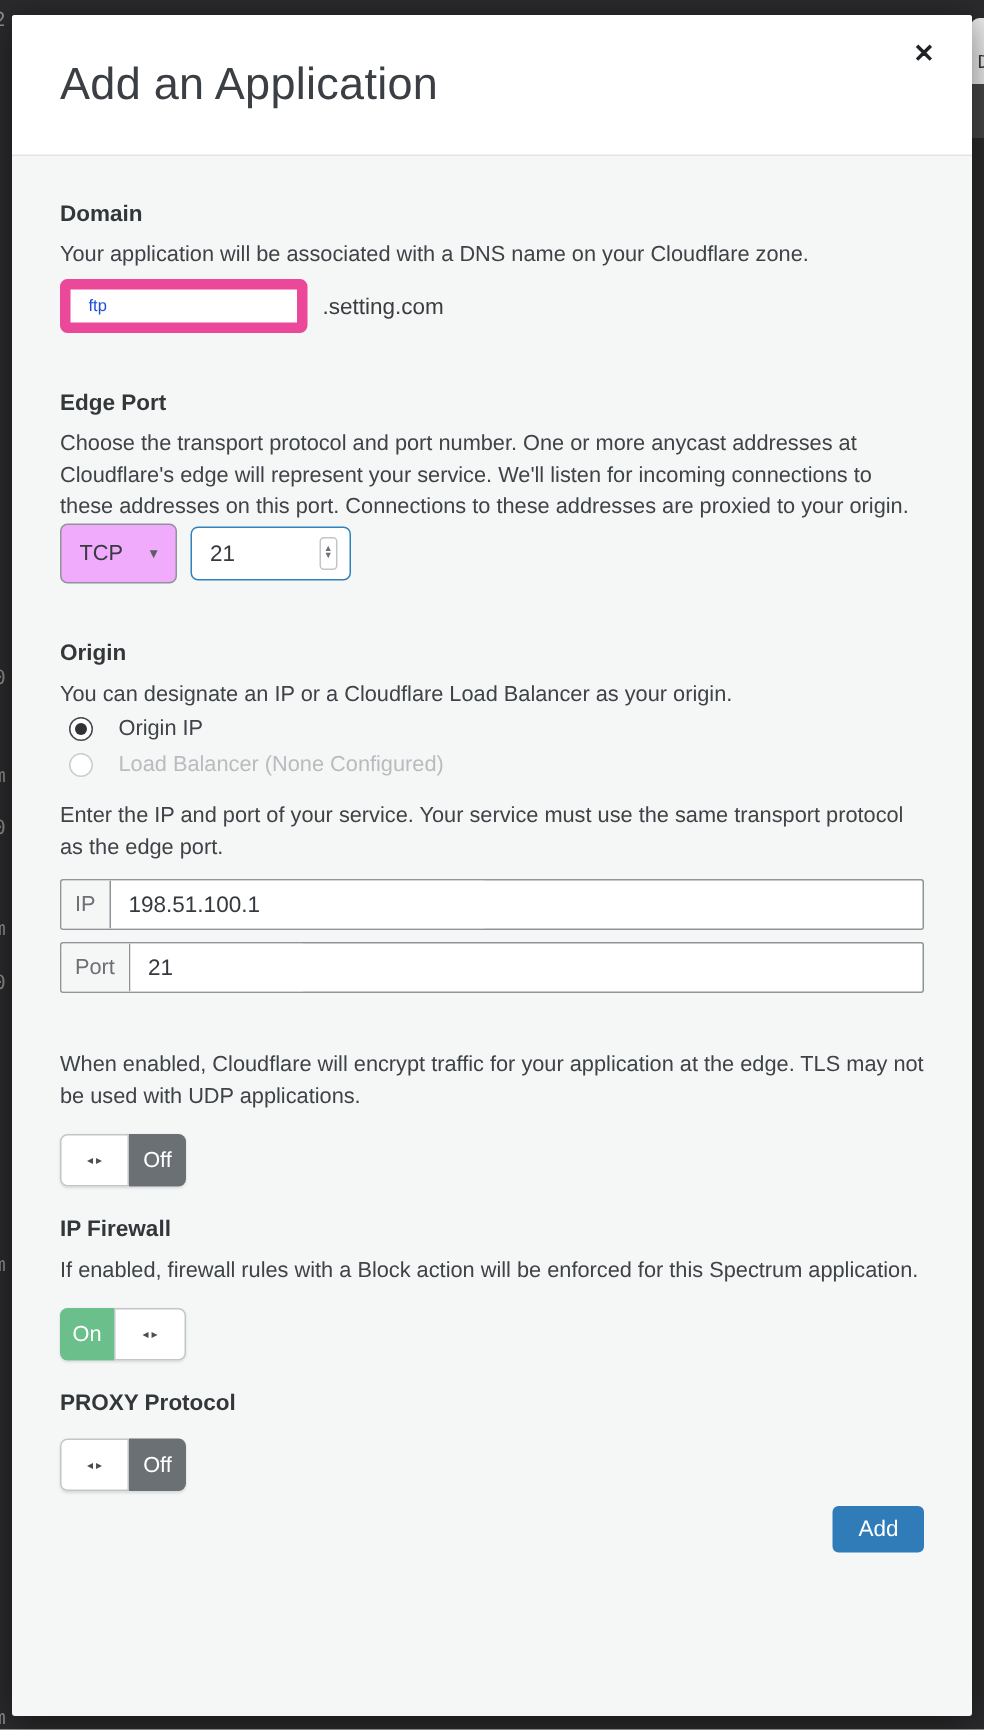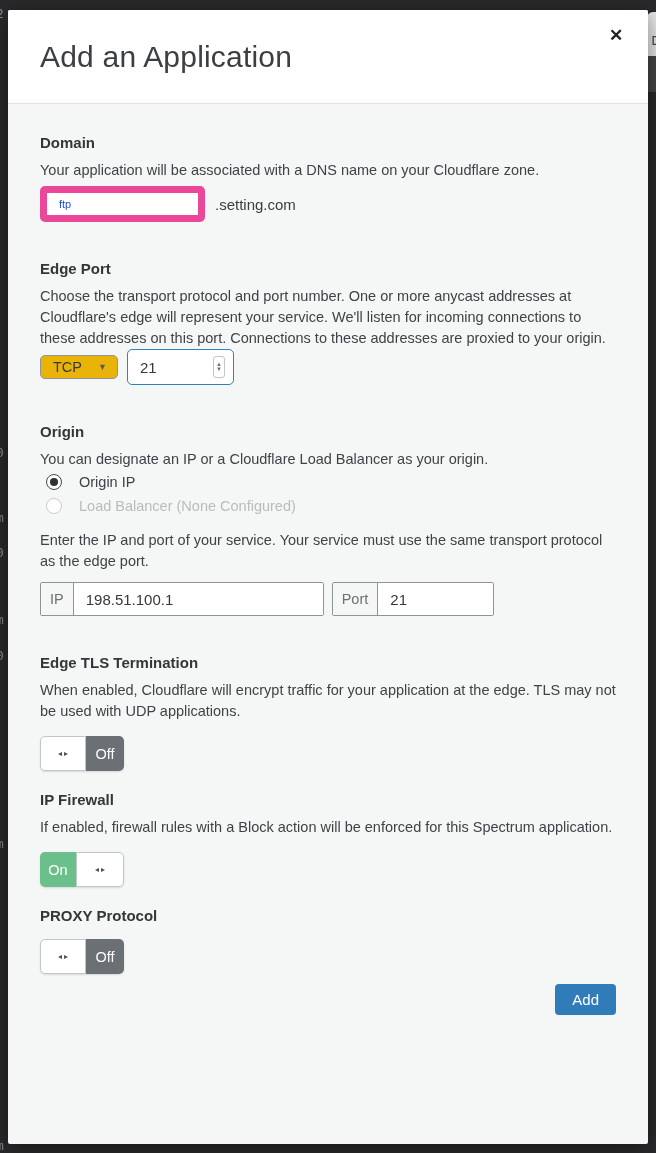--- a/index.html
+++ b/index.html
@@ -47,21 +47,21 @@
     font-family:"Liberation Sans","DejaVu Sans",sans-serif;
   }
   .domain-input { width:165px; }
   .domain-suffix { margin-left:10px; font-size:15px; color:#3a3d40; }
 
   
   .sec { margin-top:38px; }
   .sec-edgeport .section-desc { margin-bottom:12px; }
   .edgeport-row { display:flex; align-items:center; gap:9px; }
   .select-box {
-    width:78px; height:24px; background:#eab308; border:1px solid #8f9498; border-radius:5px;
+    width:78px; height:40px; background:#f0abfc; border:1px solid #8f9498; border-radius:5px;
     display:flex; align-items:center; padding:0 10px 0 12px; cursor:pointer;
   }
   .select-value { font-size:14.5px; color:#36393d; flex:1; }
   .chevron-down { font-size:9px; color:#5a5e61; }
   .port-input-wrap {
     width:107px; height:36px; background:#fff; border:1px solid #3181bd; border-radius:5px;
     display:flex; align-items:center; padding:0 8px 0 12px;
   }
   .port-input { border:none; outline:none; width:100%; font-size:15px; color:#36393d; background:transparent;
     font-family:"Liberation Sans","DejaVu Sans",sans-serif; }
@@ -76,21 +76,21 @@
   .radio-row.first { margin-top:0; }
   .radio-circle {
     width:16px; height:16px; border-radius:50%; border:1px solid #44484b; background:#fff;
     display:flex; align-items:center; justify-content:center; flex-shrink:0;
   }
   .radio-circle .dot { width:8px; height:8px; border-radius:50%; background:#2f3336; }
   .radio-circle.disabled { border-color:#c9cccd; }
   .radio-label { margin-left:17px; font-size:14.5px; color:#3f4347; }
   .radio-label.disabled { color:#b9bcbe; }
   .origin-ip-desc { margin-top:12px; }
-  .ipport-row { display:flex; gap:8px; margin-top:10px; }
+  .ipport-row { display:flex; gap:8px; margin-top:10px;flex-direction:column; }
   .prefix-group { display:flex; height:34px; border:1px solid #8f9498; border-radius:2px; background:#fff; overflow:hidden; }
   .prefix-group .prefix {
     background:#f5f6f6; border-right:1px solid #8f9498; color:#6d7175; font-size:14.5px;
     display:flex; align-items:center; justify-content:center; padding:0 9px;
   }
   .prefix-group input {
     border:none; outline:none; font-size:15px; color:#36393d; padding:0 12px; background:#fff;
     font-family:"Liberation Sans","DejaVu Sans",sans-serif;
   }
   .ip-group input { width:249px; }
@@ -192,21 +192,20 @@
           <input type="text" value="198.51.100.1" style="">
         </div>
         <div class="prefix-group portg-group">
           <span class="prefix">Port</span>
           <input type="text" value="21" style="">
         </div>
       </div>
     </div>
 
     <div class="sec">
-      <div class="section-label">Edge TLS Termination</div>
       <div class="section-desc">When enabled, Cloudflare will encrypt traffic for your application at the edge. TLS may not be used with UDP applications.</div>
       <div class="toggle off">
         <span class="handle">
           <span class="arrows">◂▸</span>
         </span>
         <span class="state-cell">Off</span>
       </div>
     </div>
 
     <div class="sec sec-tight">

